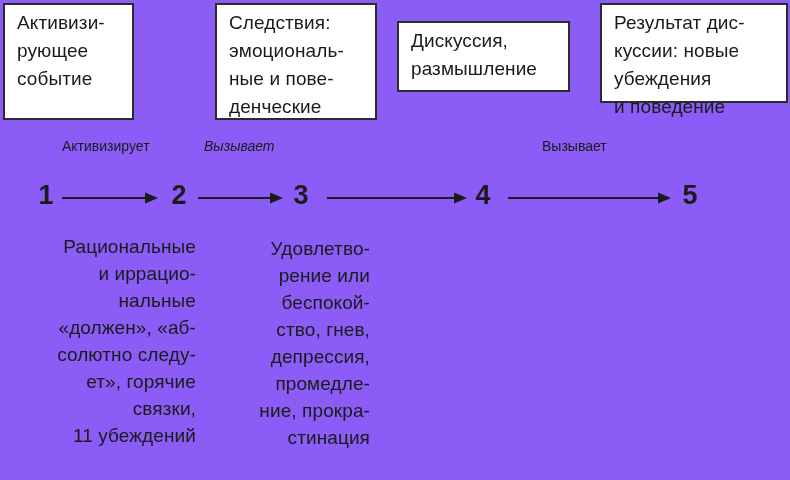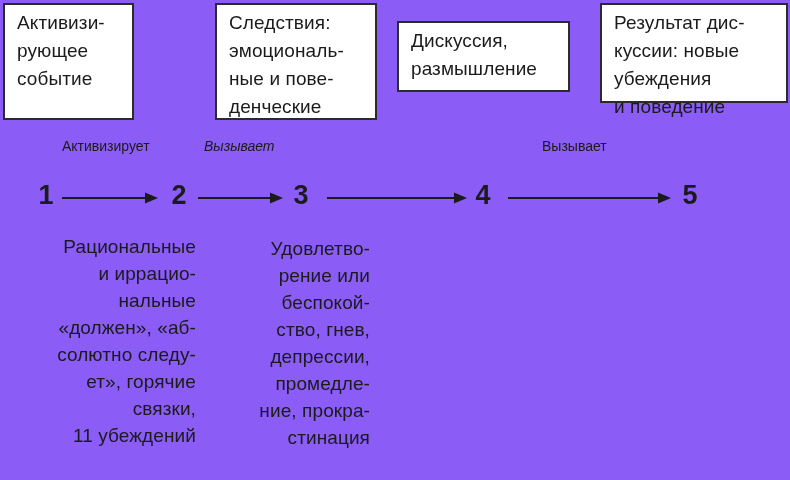--- a/index.html
+++ b/index.html
@@ -130,18 +130,18 @@
 нальные
 «должен», «аб-
 солютно следу-
 ет», горячие
 связки,
 11 убеждений</div>
   <div class="note note2">Удовлетво-
 рение или
 беспокой-
 ство, гнев,
-депрессии,
+депрессия,
 промедле-
 ние, прокра-
 стинация</div>
 
 </div>
 
 </body></html>

